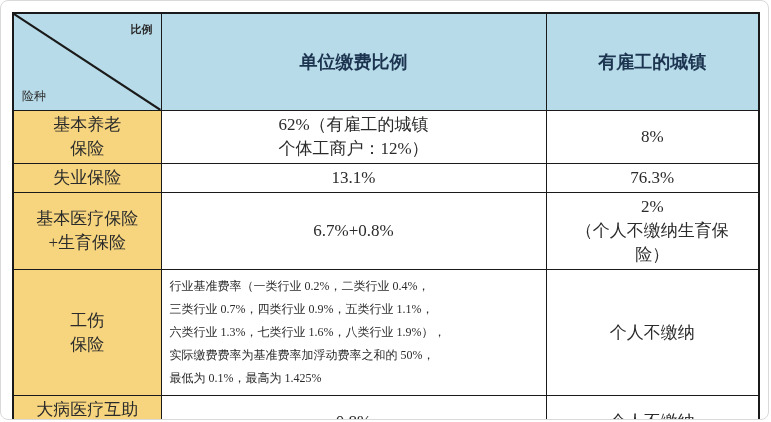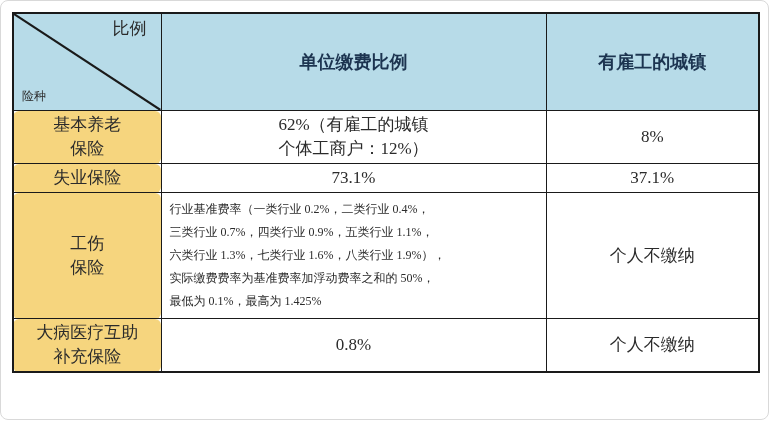--- a/index.html
+++ b/index.html
@@ -47,31 +47,30 @@
   .rate-table thead th{
     background:var(--header-bg,#b7dbe8);
     color:var(--header-text,#1c3450);
     font-weight:bold;
     font-size:18px;
   }
   .rate-table tbody th.rowhead{
     background:var(--row-header-bg,#f6d57e);
     color:var(--body-text,#2b2b2b);
     font-weight:normal;
-    border-radius:6px;
   }
   th.corner{
     position:relative;
     padding:0;
     overflow:hidden;
   }
   th.corner svg{position:absolute;left:0;top:0;width:100%;height:100%;}
   .corner-top{
-    position:absolute;right:14px;top:3px;
-    font-weight:normal;color:var(--body-text,#2b2b2b);font-size:17px;
+    position:absolute;right:8px;top:3px;
+    font-weight:bold;color:var(--body-text,#2b2b2b);font-size:11px;
   }
   .corner-bottom{
     position:absolute;left:8px;bottom:2px;
     font-weight:normal;color:var(--body-text,#2b2b2b);font-size:12px;
   }
   tr.r-header{height:48px;}
   tr.r-pension{height:52px;}
   tr.r-unemployment{height:27px;margin-top:35px;}
   tr.r-medical{height:52px;}
   tr.r-injury{height:125px;}
@@ -109,22 +108,29 @@
     <tbody>
       <tr class="r-pension">
         <th class="rowhead">基本养老
 保险</th>
         <td>62%（有雇工的城镇
 个体工商户：12%）</td>
         <td>8%</td>
       </tr>
       <tr class="r-unemployment">
         <th class="rowhead">失业保险</th>
-        <td>73.1%</td>
-        <td>37.1%</td>
+        <td>13.1%</td>
+        <td>76.3%</td>
+      </tr>
+      <tr class="r-medical">
+        <th class="rowhead">基本医疗保险
++生育保险</th>
+        <td>6.7%+0.8%</td>
+        <td>2%
+（个人不缴纳生育保险）</td>
       </tr>
       <tr class="r-injury">
         <th class="rowhead">工伤
 保险</th>
         <td class="left-cell">行业基准费率（一类行业 0.2%，二类行业 0.4%，
 三类行业 0.7%，四类行业 0.9%，五类行业 1.1%，
 六类行业 1.3%，七类行业 1.6%，八类行业 1.9%），
 实际缴费费率为基准费率加浮动费率之和的 50%，
 最低为 0.1%，最高为 1.425%</td>
         <td>个人不缴纳</td>

